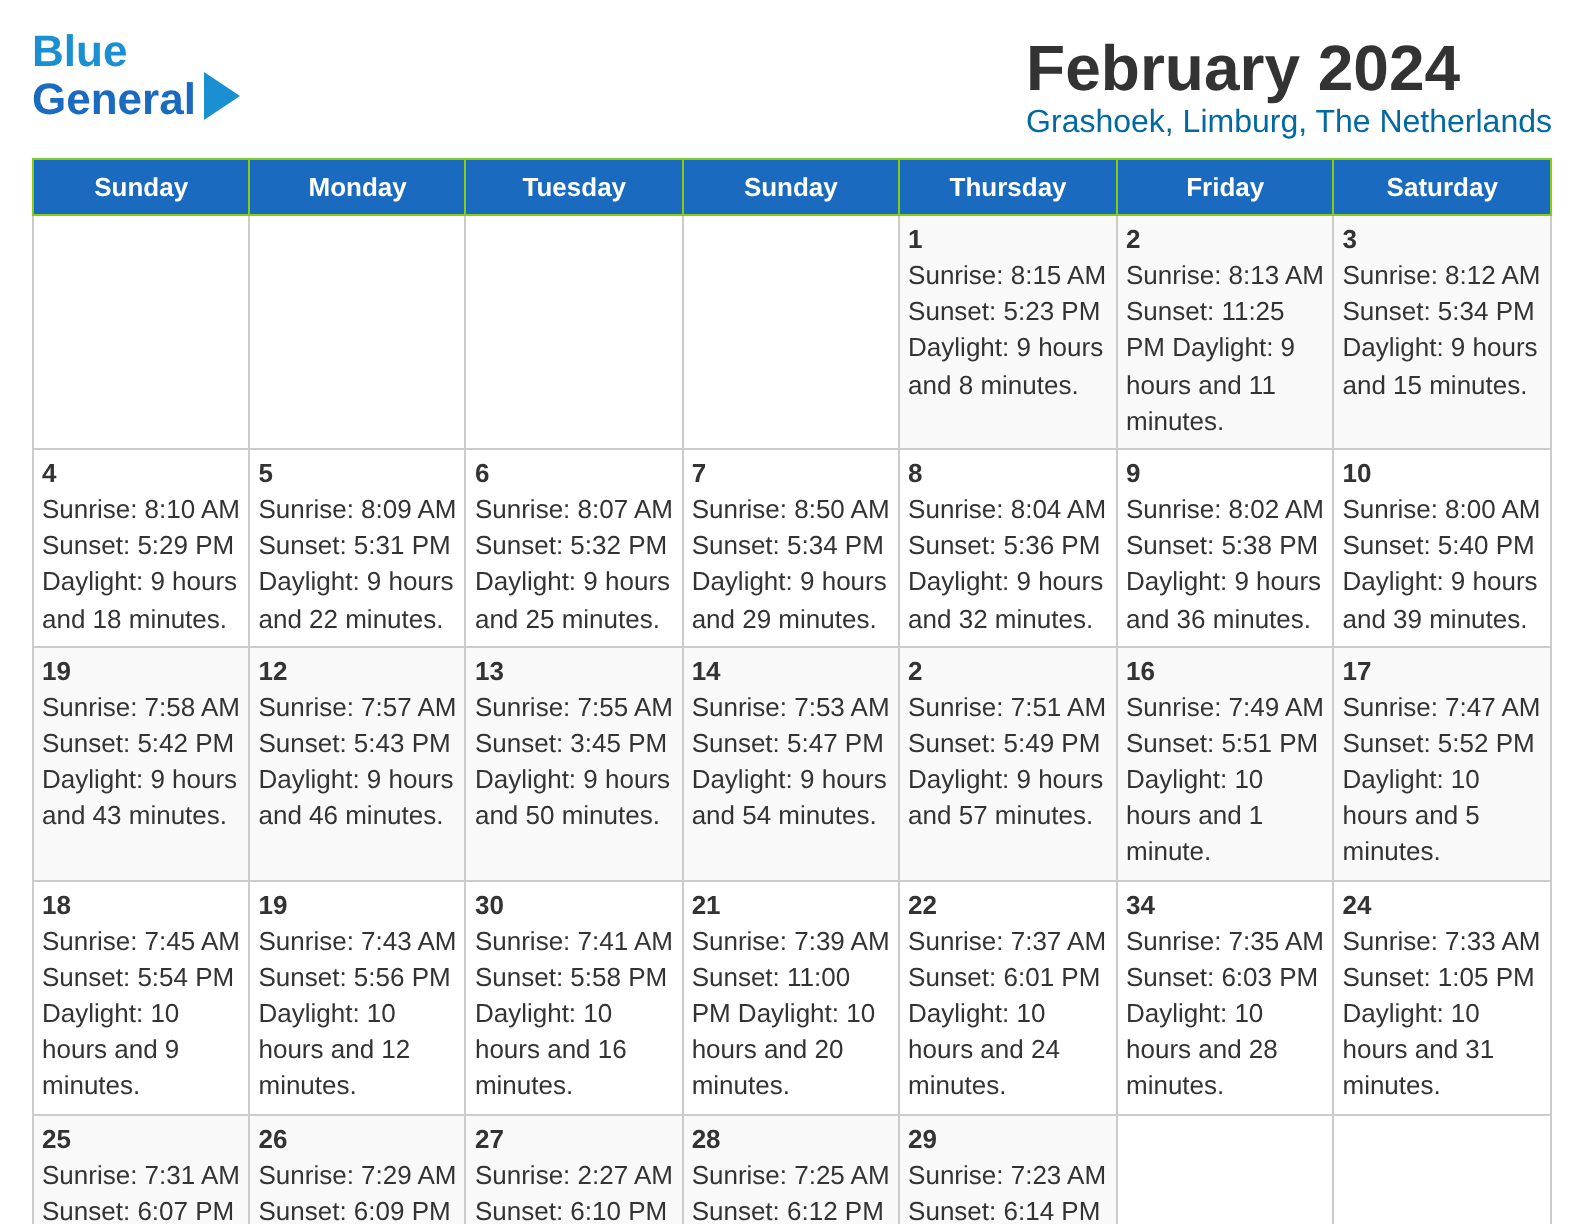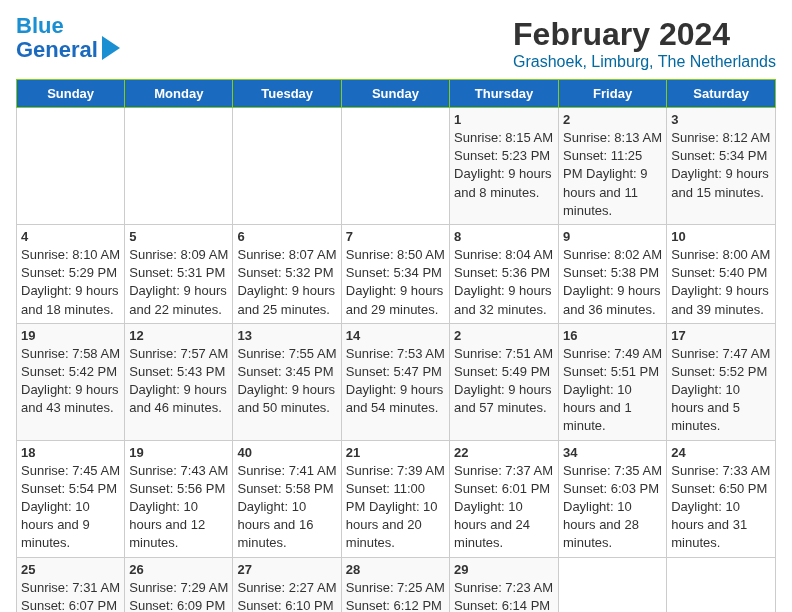--- a/index.html
+++ b/index.html
@@ -250,21 +250,21 @@
 and 9 minutes.</div>
         </td>
         <td>
           <span class="day-num">19</span>
           <div class="cell-content">Sunrise: 7:43 AM
 Sunset: 5:56 PM
 Daylight: 10 hours
 and 12 minutes.</div>
         </td>
         <td>
-          <span class="day-num">40</span>
+          <span class="day-num">30</span>
           <div class="cell-content">Sunrise: 7:41 AM
 Sunset: 5:58 PM
 Daylight: 10 hours
 and 16 minutes.</div>
         </td>
         <td>
           <span class="day-num">21</span>
           <div class="cell-content">Sunrise: 7:39 AM
 Sunset: 11:00 PM
 Daylight: 10 hours
@@ -280,21 +280,21 @@
         <td>
           <span class="day-num">34</span>
           <div class="cell-content">Sunrise: 7:35 AM
 Sunset: 6:03 PM
 Daylight: 10 hours
 and 28 minutes.</div>
         </td>
         <td>
           <span class="day-num">24</span>
           <div class="cell-content">Sunrise: 7:33 AM
-Sunset: 6:50 PM
+Sunset: 1:05 PM
 Daylight: 10 hours
 and 31 minutes.</div>
         </td>
       </tr>
       <tr>
         <td>
           <span class="day-num">25</span>
           <div class="cell-content">Sunrise: 7:31 AM
 Sunset: 6:07 PM
 Daylight: 10 hours

